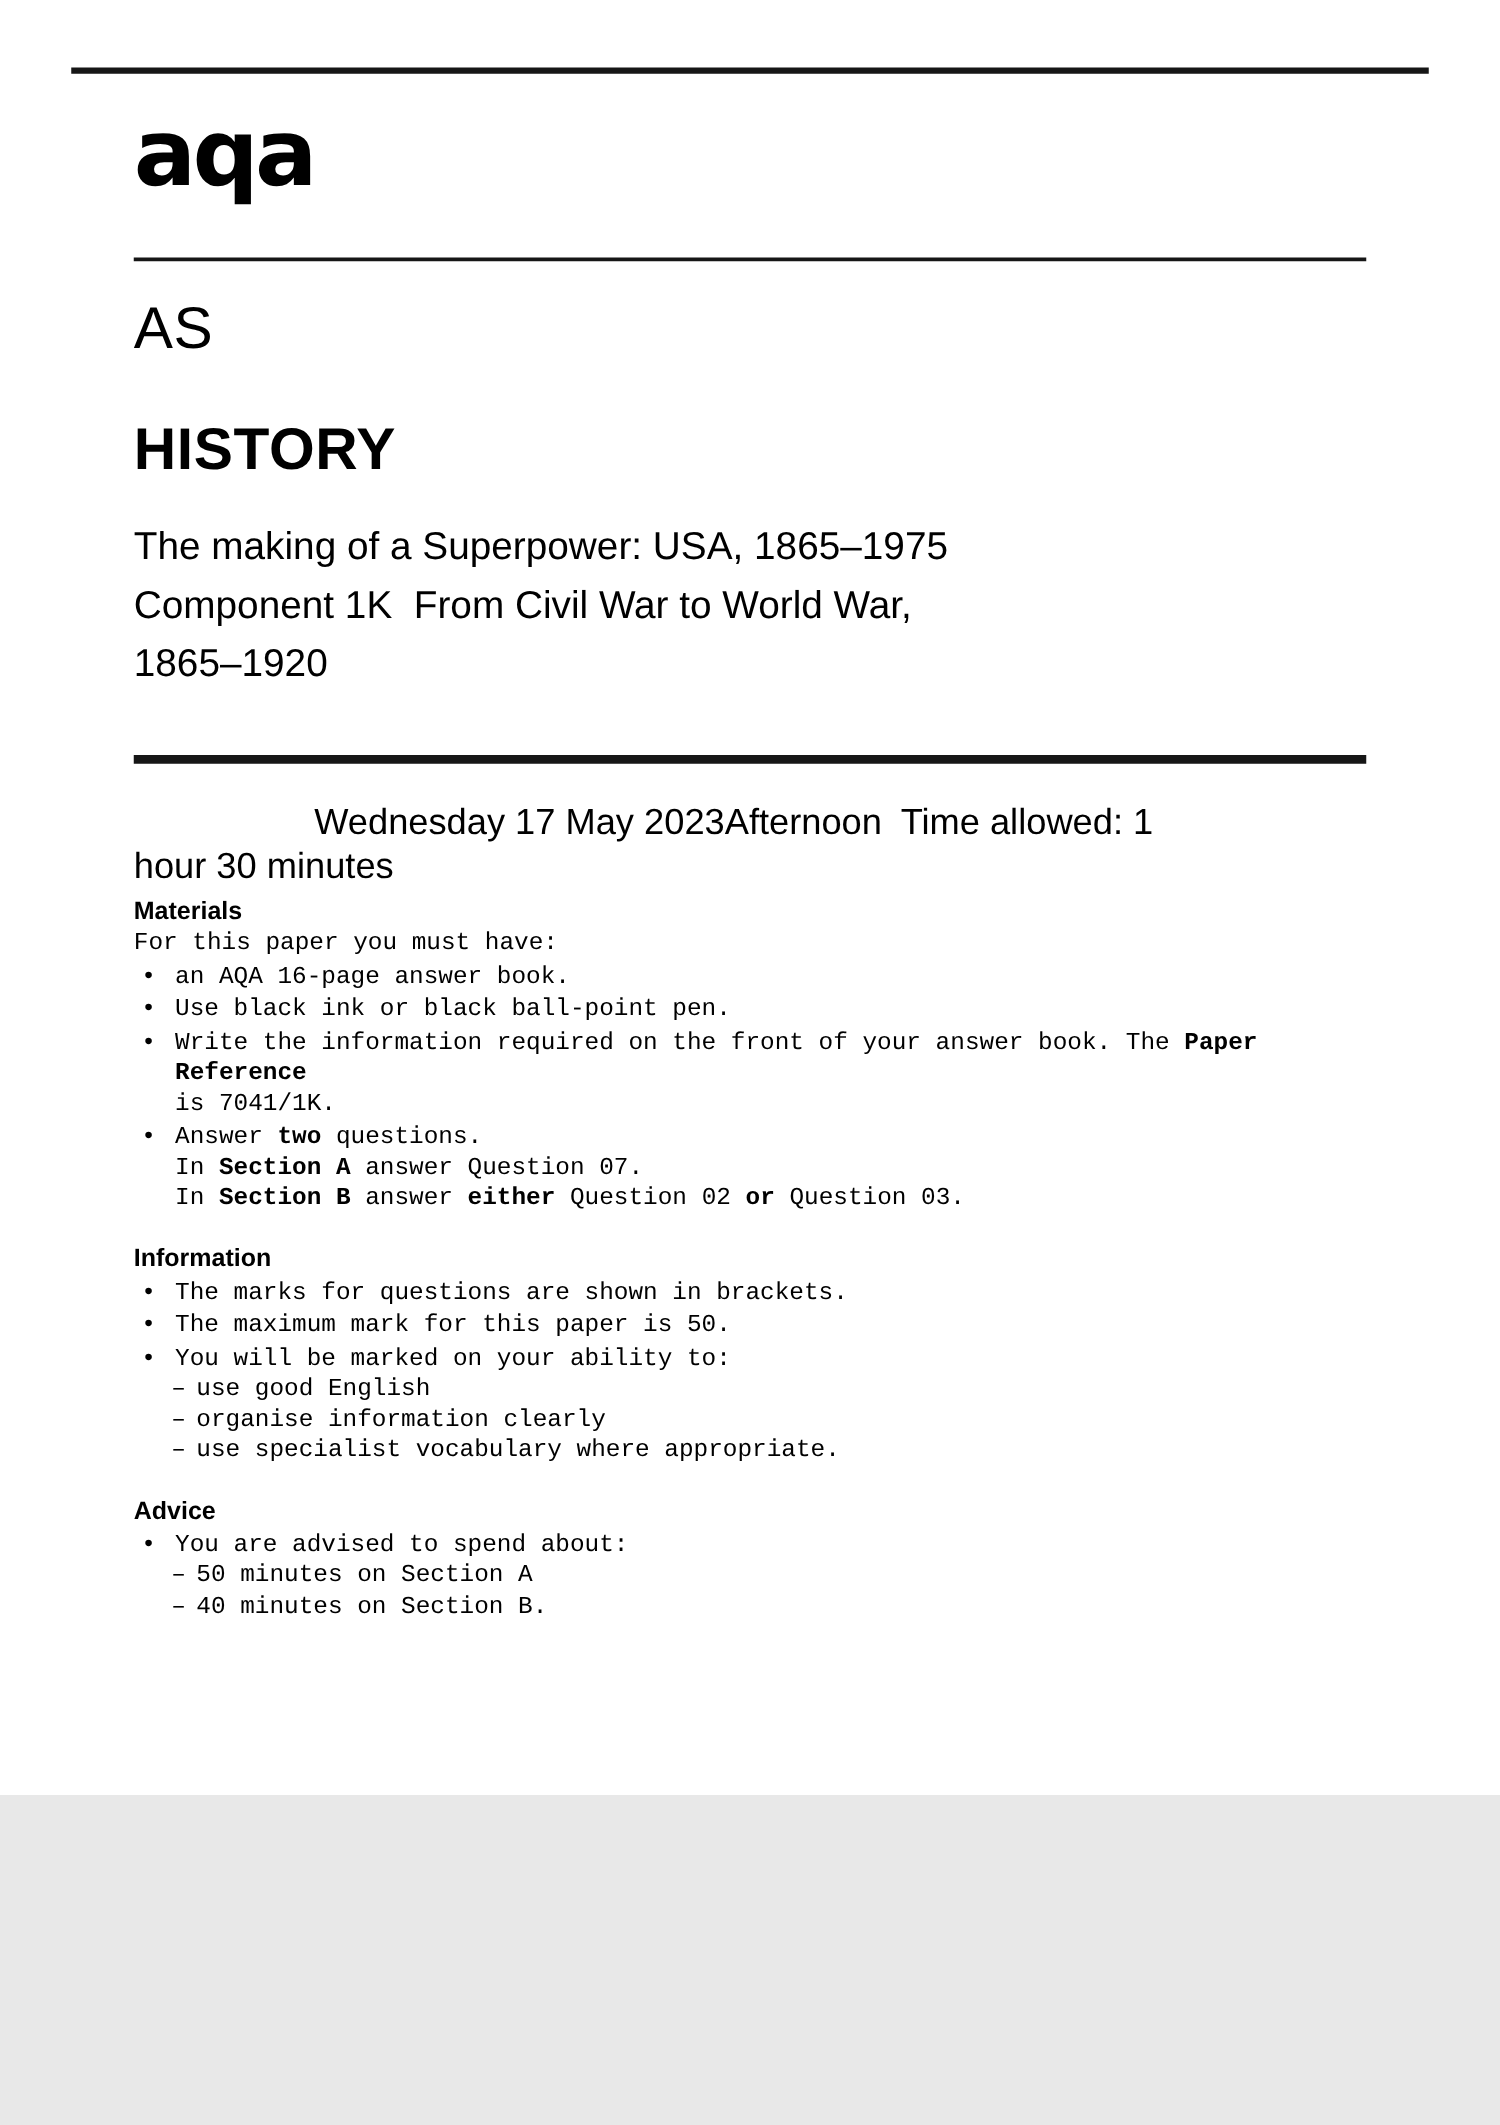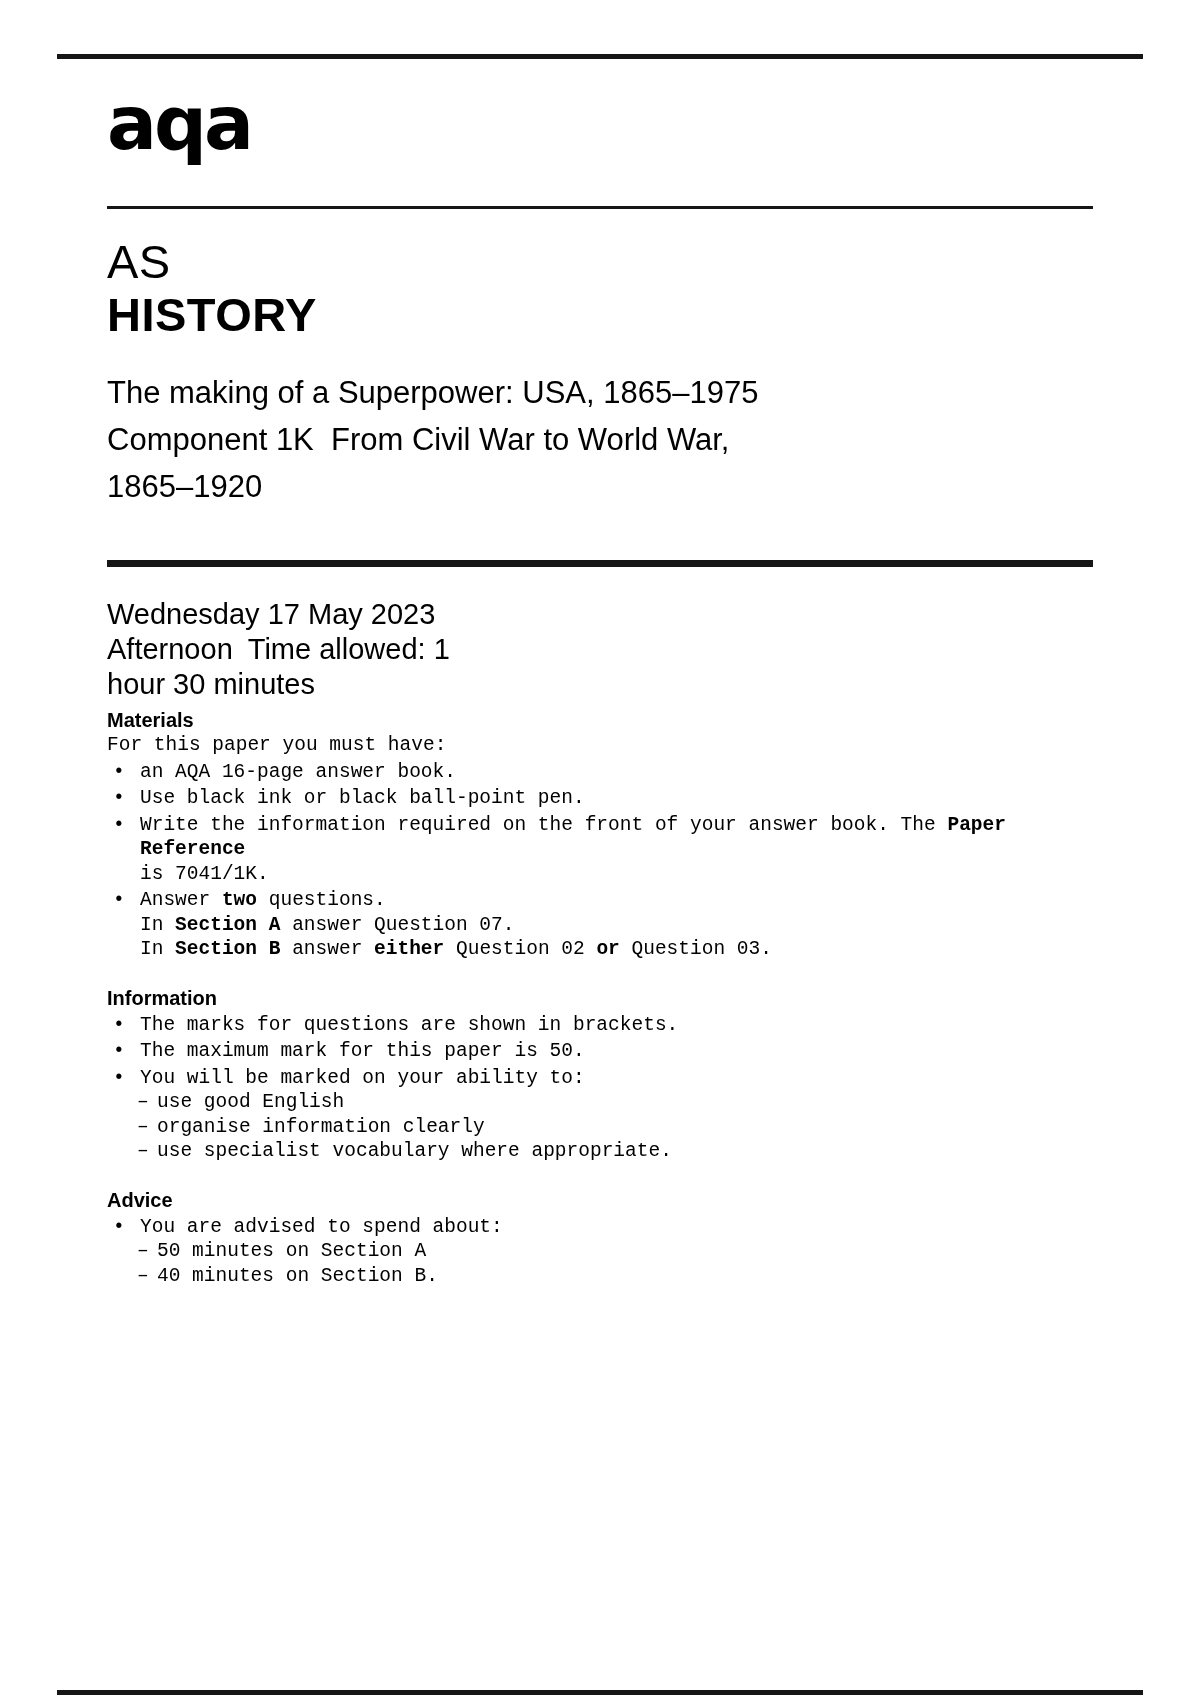--- a/index.html
+++ b/index.html
@@ -1,18 +1,18 @@
 <!DOCTYPE html>
 <html><head>
 <meta charset="utf-8">
 <style>
   html,body { margin:0; padding:0; background:#e8e8e8; }
   .page {
     position:relative;
-    width:1200px; height:1700px;
+    width:1200px; height:1436px;
     margin:0 auto;
     background:#ffffff;
     color:#000;
     font-family:"Liberation Sans", sans-serif;
     overflow:hidden;
   }
   .rule { background:#161616; }
   .rule-top    { position:absolute; left:57px;  top:54px;   width:1086px; height:5px; }
   .rule-bottom { position:absolute; left:57px;  top:1690px; width:1086px; height:5px; }
 
@@ -23,28 +23,28 @@
     font-family:"DejaVu Sans", sans-serif;
     font-weight:bold;
     font-size:74px;
     line-height:74px;
     letter-spacing:-3px;
   }
   .rule-logo { margin-top:46px; width:986px; height:3px; }
 
   .title-block { margin-top:26px; font-size:47px; line-height:53px; letter-spacing:0.5px; }
   .qual    { font-weight:400; }
-  .subject { font-weight:700; }
+  .subject { font-weight:700;margin-top:44px; }
 
   .paper-title { margin-top:28px; font-size:31px; line-height:47px; font-weight:400; }
 
   .rule-thick { margin-top:50px; width:986px; height:7px; }
 
   .session { margin-top:30px; font-size:29px; line-height:35px; }
-  .session-line1 { display:flex; justify-content:flex-end;flex-direction:column; }
+  .session-line1 { display:flex; justify-content:center; }
   .session-right { display:flex; gap:15px; padding-right:26px; }
 
   #sections { margin-top:6px; font-size:19.5px; line-height:24.5px; }
   #sections section h3 { font-size:20px; line-height:25px; margin:24px 0 0 0; }
   #sections section:first-child h3 { margin-top:0; }
 
   .line { display:flex; align-items:flex-start;font-family:Liberation Mono, monospace; }
   .line.bullet { margin-top:2px; }
   .line .marker { flex:0 0 auto; }
   .line.bullet .marker { width:27px; margin-left:6px; }

